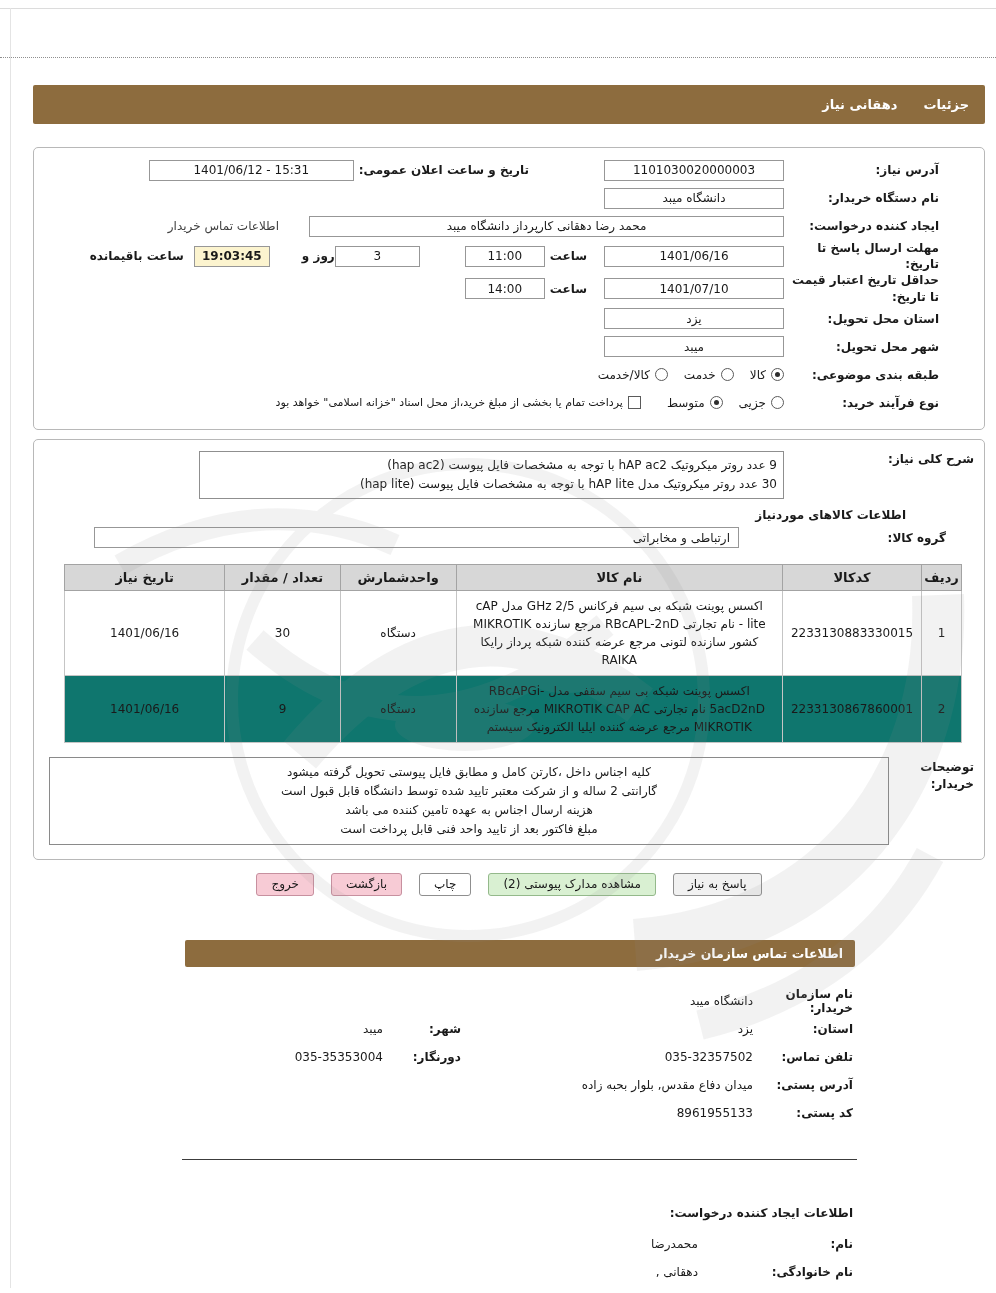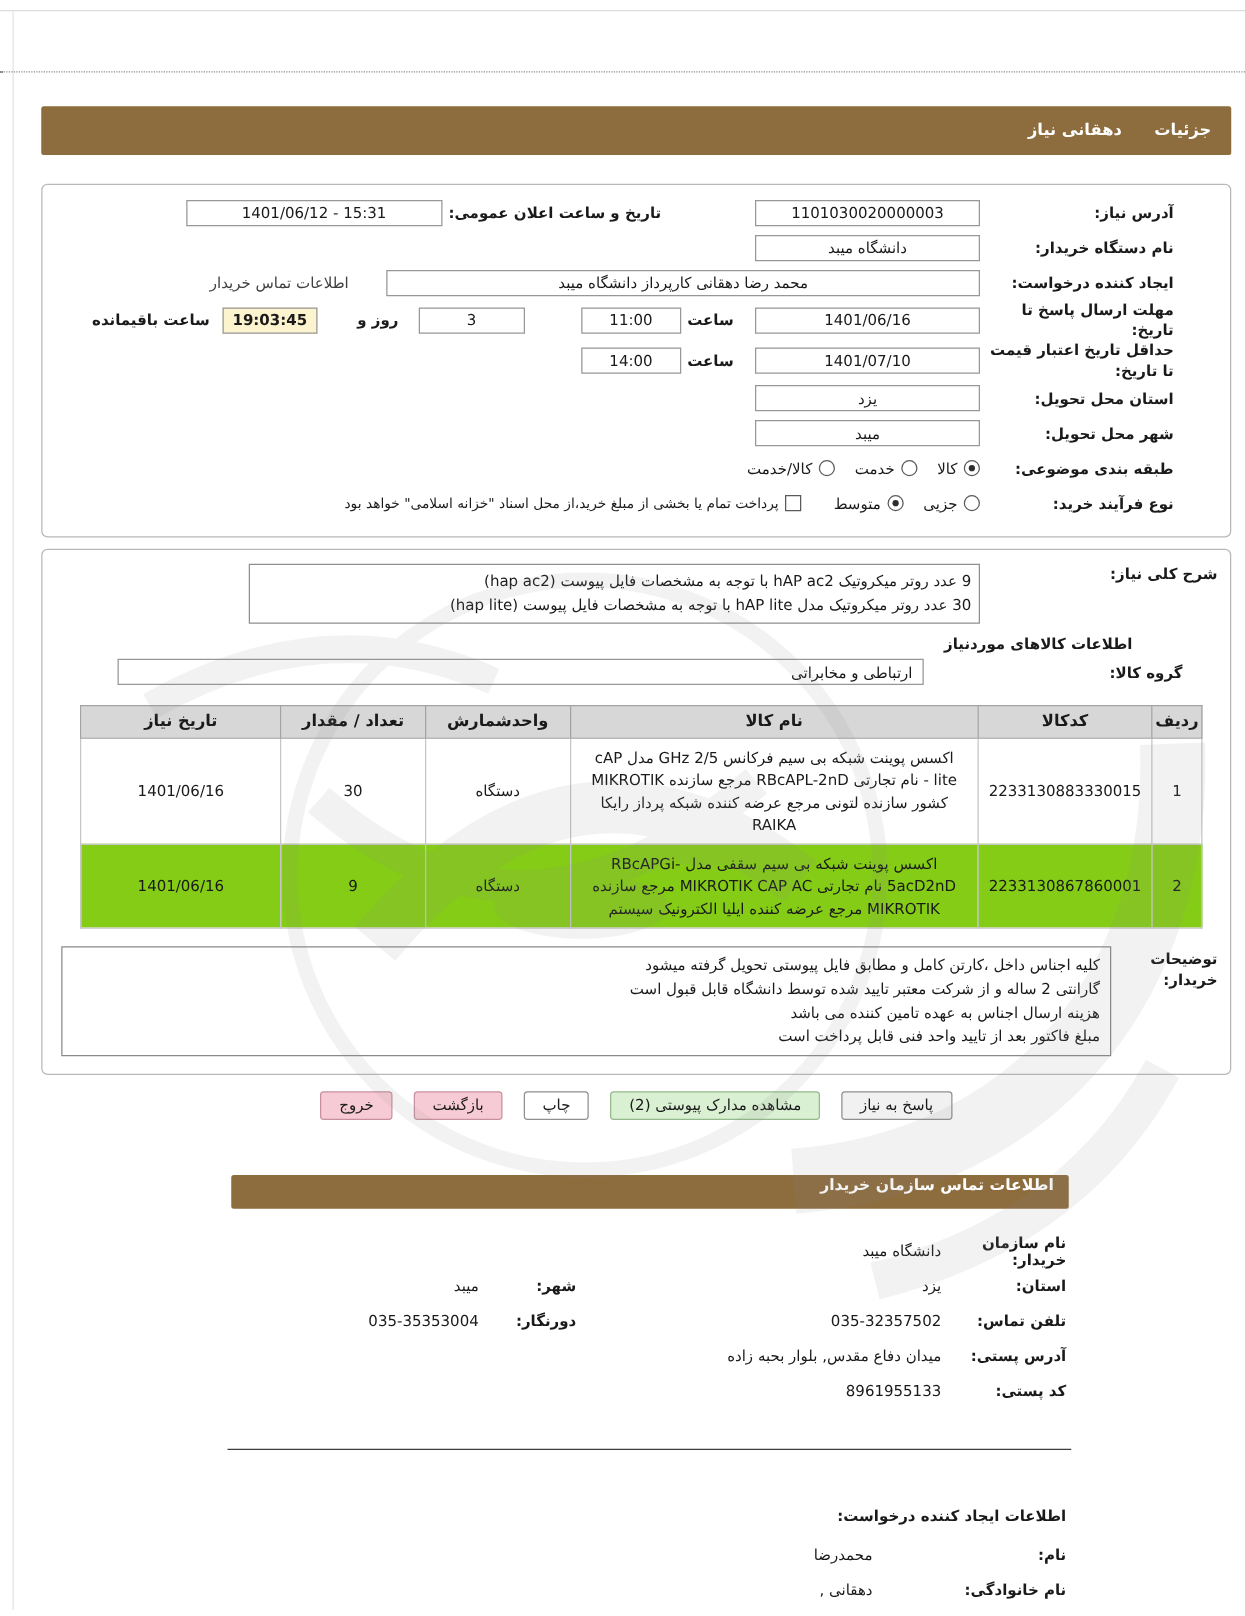--- a/index.html
+++ b/index.html
@@ -25,21 +25,21 @@
 
   .frow{display:flex;align-items:center;min-height:28px;padding-right:45px}
   .frow.top{align-items:flex-start;padding-top:3px}
   .flabel{width:155px;flex-shrink:0;font-weight:bold;line-height:1.35;padding-left:4px}
   .flabel.auto{width:auto;padding-left:0}
   .input{border:1px solid #979797;background:#fff;height:21px;display:inline-flex;
          align-items:center;justify-content:center;white-space:nowrap;font-size:12px}
   .ltr{direction:ltr}
   .w180{width:180px}.w205{width:205px}.w80{width:80px}.w85{width:85px}.w475{width:475px}
   .ilabel{font-weight:bold}
-  .mr5{margin-right:5px}.mr8{margin-right:16px}.mr10{margin-right:10px}.mr17{margin-right:17px}.mr22{margin-right:32px}.mr30{margin-right:30px}
+  .mr5{margin-right:5px}.mr8{margin-right:0}.mr10{margin-right:10px}.mr17{margin-right:17px}.mr22{margin-right:32px}.mr30{margin-right:30px}
   .mr45{margin-right:45px}.mr75{margin-right:75px}
   .countdown{background:#fcf4cf;border:1px solid #979797;width:76px;height:21px;
              display:inline-flex;align-items:center;justify-content:center;font-weight:bold}
   .link{color:#404040;cursor:pointer}
 
   .opt{display:inline-flex;align-items:center;gap:5px}
   .optgroup{display:inline-flex;align-items:center;gap:16px}
   .radio{width:13px;height:13px;border:1px solid #5a5a5a;border-radius:50%;background:#fff;
          position:relative;flex-shrink:0;display:inline-block}
   .radio.checked::after{content:"";position:absolute;left:3px;top:3px;right:3px;bottom:3px;
@@ -53,38 +53,38 @@
   .descbox{border:1px solid #8f8f8f;width:585px;min-height:46px;padding:4px 6px;
            text-align:right;line-height:19px}
   .sec-title{font-weight:bold;padding:9px 78px 2px 0}
   .frow.group{padding-right:38px}
   .group-label{width:207px;flex-shrink:0;font-weight:bold}
   .group-input{width:645px;justify-content:flex-start;padding:0 8px}
 
   .goods-table{border-collapse:collapse;margin:12px 22px 0 32px;width:898px;text-align:center}
   .goods-table th{background:#d7d7d7;border:1px solid #a3a3a3;height:26px;font-size:13px}
   .goods-table td{border:1px solid #c5c5c5;padding:6px 8px;line-height:18px;font-size:12px}
-  .goods-table tr.alt td{background:#84cc16}
+  .goods-table tr.alt td{background:#0f766e}
   .c-row{width:40px}.c-code{width:130px}.c-name{width:332px}.c-unit{width:117px}
   .c-qty{width:117px}.c-date{width:162px}
 
   .frow.notes{padding-right:10px;margin-top:14px;align-items:flex-start}
   .notes-label{width:85px;flex-shrink:0;font-weight:bold;line-height:1.45;padding-top:2px}
-  .notesbox{border:1px solid #8a8a8a;width:840px;padding:5px 8px;line-height:19px}
+  .notesbox{border:1px solid #8a8a8a;width:840px;padding:5px 8px;text-align:center;line-height:19px}
 
   .actions{display:flex;justify-content:center;gap:17px;margin-top:13px}
   .btn{font-family:inherit;font-size:12px;height:23px;padding:0 14px;border:1px solid #8f8f8f;
        border-radius:3px;cursor:pointer;background:#fff;color:#1a1a1a}
   .btn.pink{background:#f7cbd5;border-color:#c7909f}
   .btn.green{background:#d9f0d2;border-color:#94b98b}
   .btn.gray{background:#f1f1f1}
 
   
   .section-bar{width:670px;margin:44px 130px 0 auto;background:#8d6c3e;color:#fff;font-weight:bold;
-               height:27px;display:flex;align-items:flex-start;padding:0 12px;border-radius:2px;font-size:12.5px}
+               height:27px;display:flex;align-items:center;padding:0 12px;border-radius:2px;font-size:12.5px}
   .cwrap{width:670px;margin:20px 130px 0 auto}
   .crow{display:flex;align-items:center;min-height:28px;padding:0 2px}
   .clabel{width:100px;font-weight:bold;flex-shrink:0}
   .clabel.second{width:78px}
   .clabel.wide{width:155px}
   .cvalue.paired{width:292px}
   .divider{width:675px;margin:32px 128px 0 auto;border:none;border-top:1px solid #3c3c3c;height:0}
   .creator-title{font-weight:bold;padding:26px 2px 10px}
 </style>
 </head>

